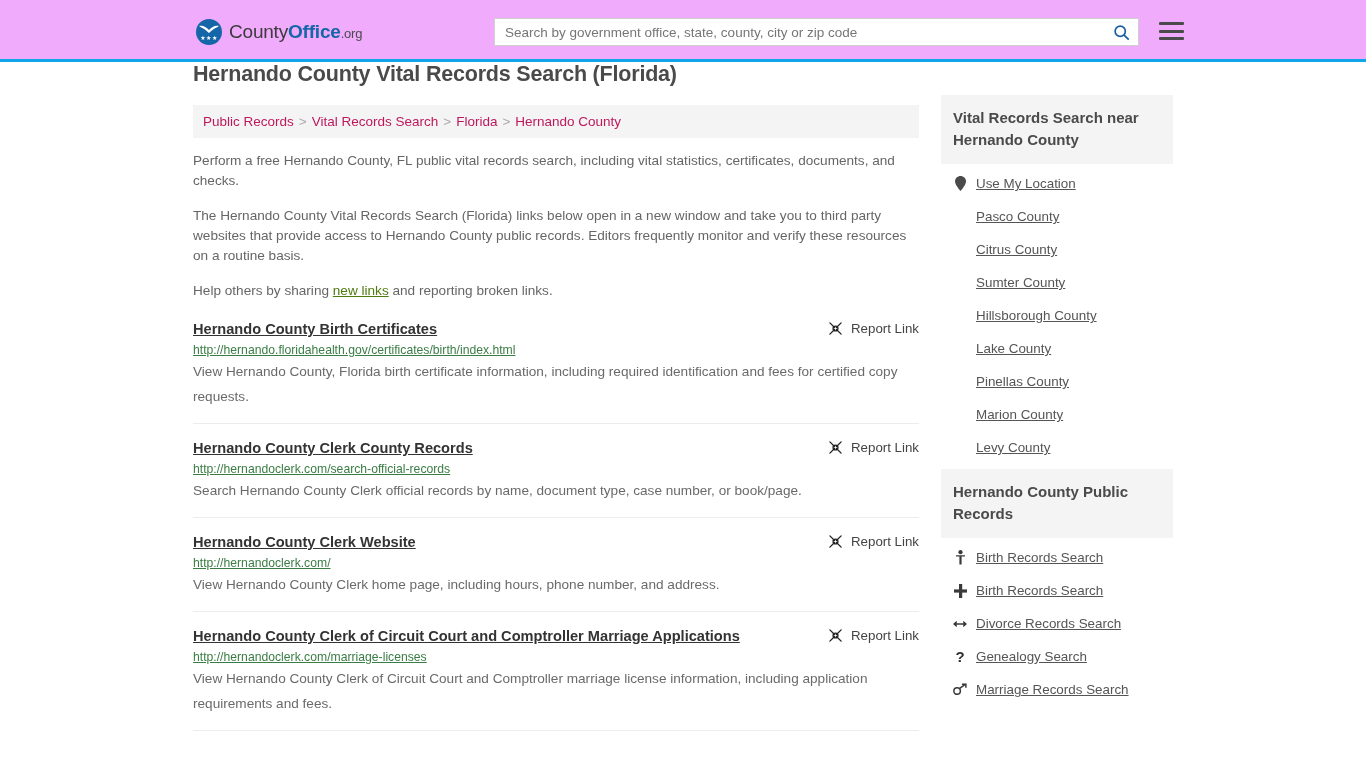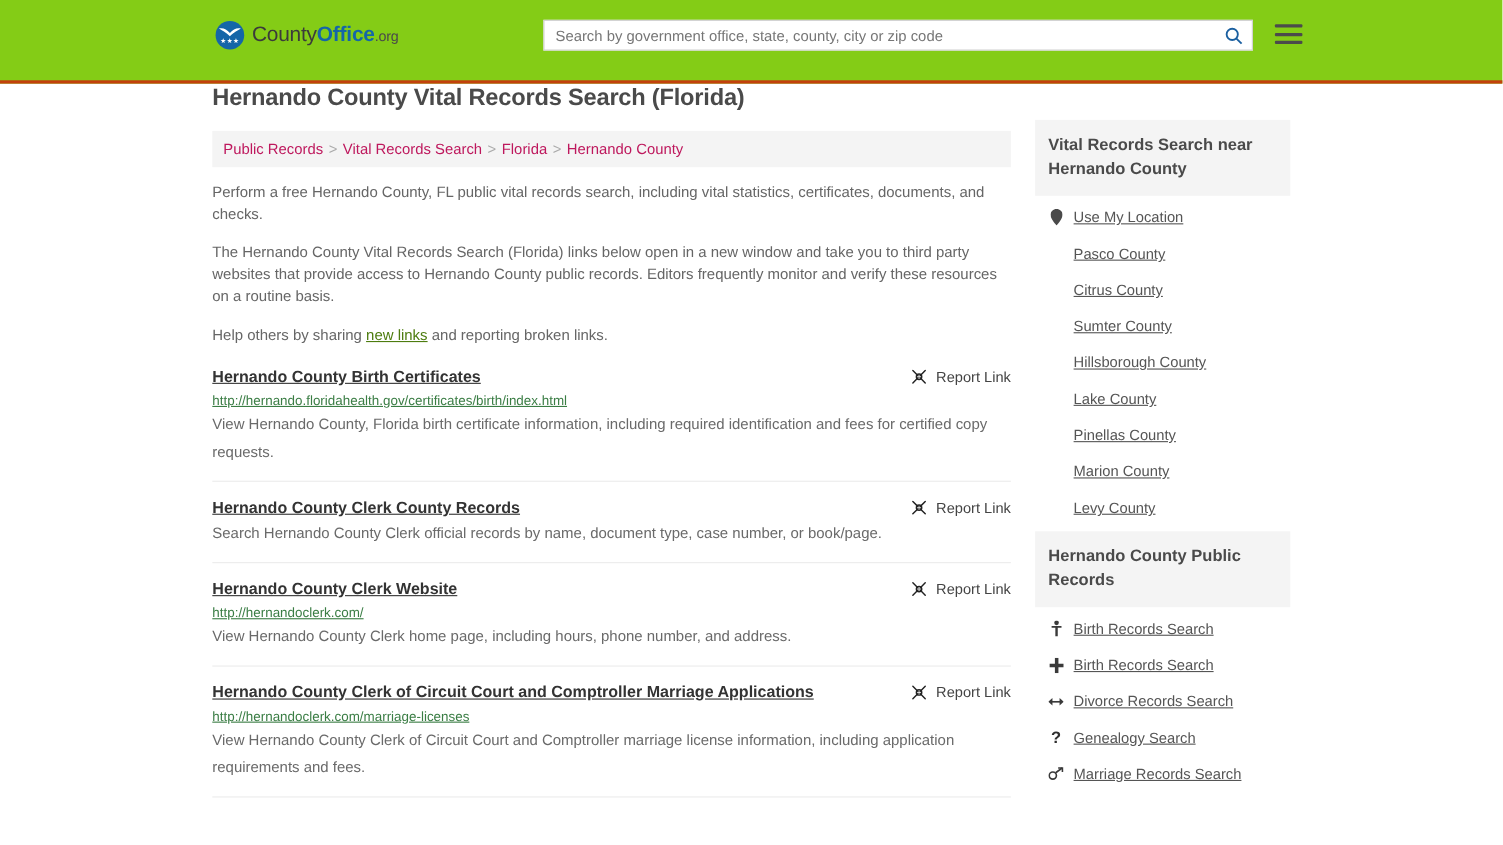--- a/index.html
+++ b/index.html
@@ -8,23 +8,23 @@
     margin: 0; padding: 0;
     width: 1366px; height: 768px;
     overflow: hidden;
     background: #ffffff;
     font-family: "Liberation Sans", sans-serif;
   }
 
   
   .site-header {
     position: relative;
-    height: 76px;
-    background: #84cc16;
-    border-bottom: 3px solid #c2410c;
+    height: 62px;
+    background: #f0abfc;
+    border-bottom: 3px solid #0ea5e9;
     display: flex;
     align-items: center;
   }
   .logo-wrap {
     position: absolute;
     left: 196px; top: 19px;
     display: flex; align-items: center;
     text-decoration: none;
   }
   .logo-mark {
@@ -300,20 +300,21 @@
             <a class="result-title" href="#">Hernando County Clerk County Records</a>
             <div class="report-link">
               <svg width="15" height="15" viewBox="0 0 16 16">
                 <path d="M2 2 L7 7 M9 9 L14 14" stroke="#222" stroke-width="1.4" fill="none" stroke-linecap="round"></path>
                 <path d="M2 14 L7 9 M9 7 L14 2" stroke="#222" stroke-width="1.4" fill="none" stroke-linecap="round"></path>
                 <circle cx="8" cy="8" r="2.6" fill="none" stroke="#222" stroke-width="1.4"></circle>
               </svg>
               <span>Report Link</span>
             </div>
           </div>
+          <a class="result-url" href="#">http://hernandoclerk.com/search-official-records</a>
           <div class="result-desc">Search Hernando County Clerk official records by name, document type, case number, or book/page.</div>
         </div>
 
         <div class="result">
           <div class="result-head">
             <a class="result-title" href="#">Hernando County Clerk Website</a>
             <div class="report-link">
               <svg width="15" height="15" viewBox="0 0 16 16">
                 <path d="M2 2 L7 7 M9 9 L14 14" stroke="#222" stroke-width="1.4" fill="none" stroke-linecap="round"></path>
                 <path d="M2 14 L7 9 M9 7 L14 2" stroke="#222" stroke-width="1.4" fill="none" stroke-linecap="round"></path>

